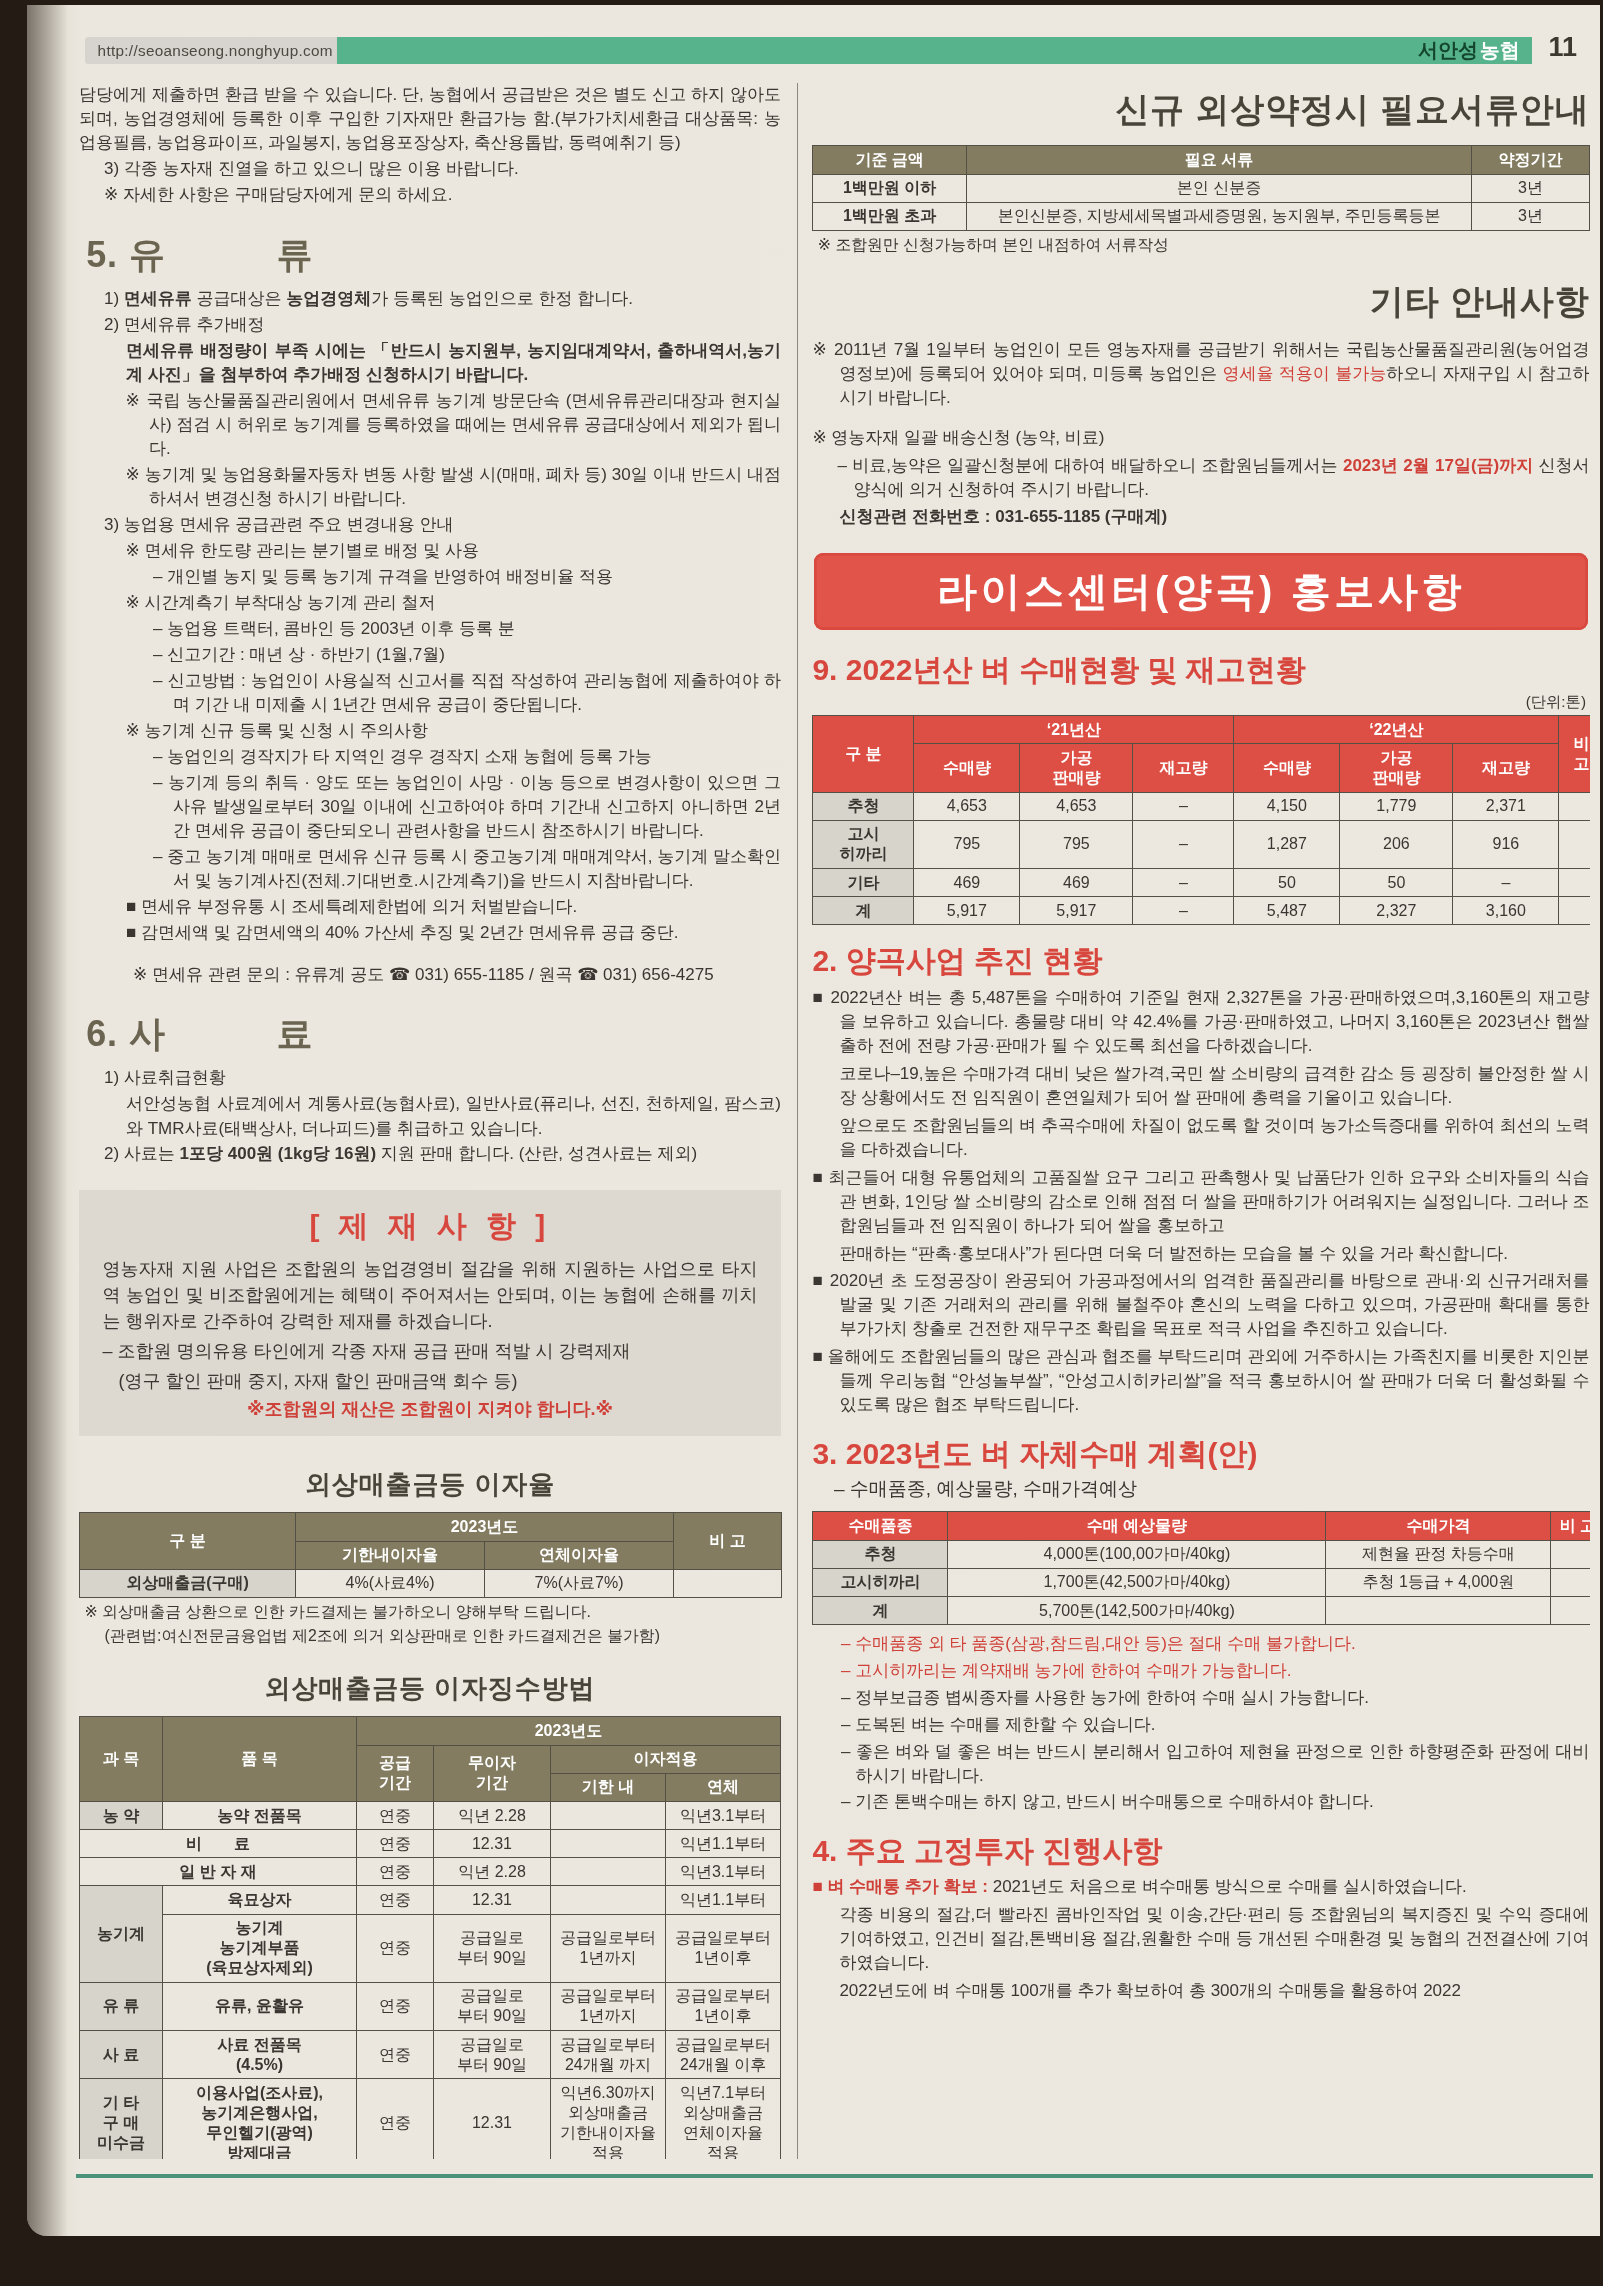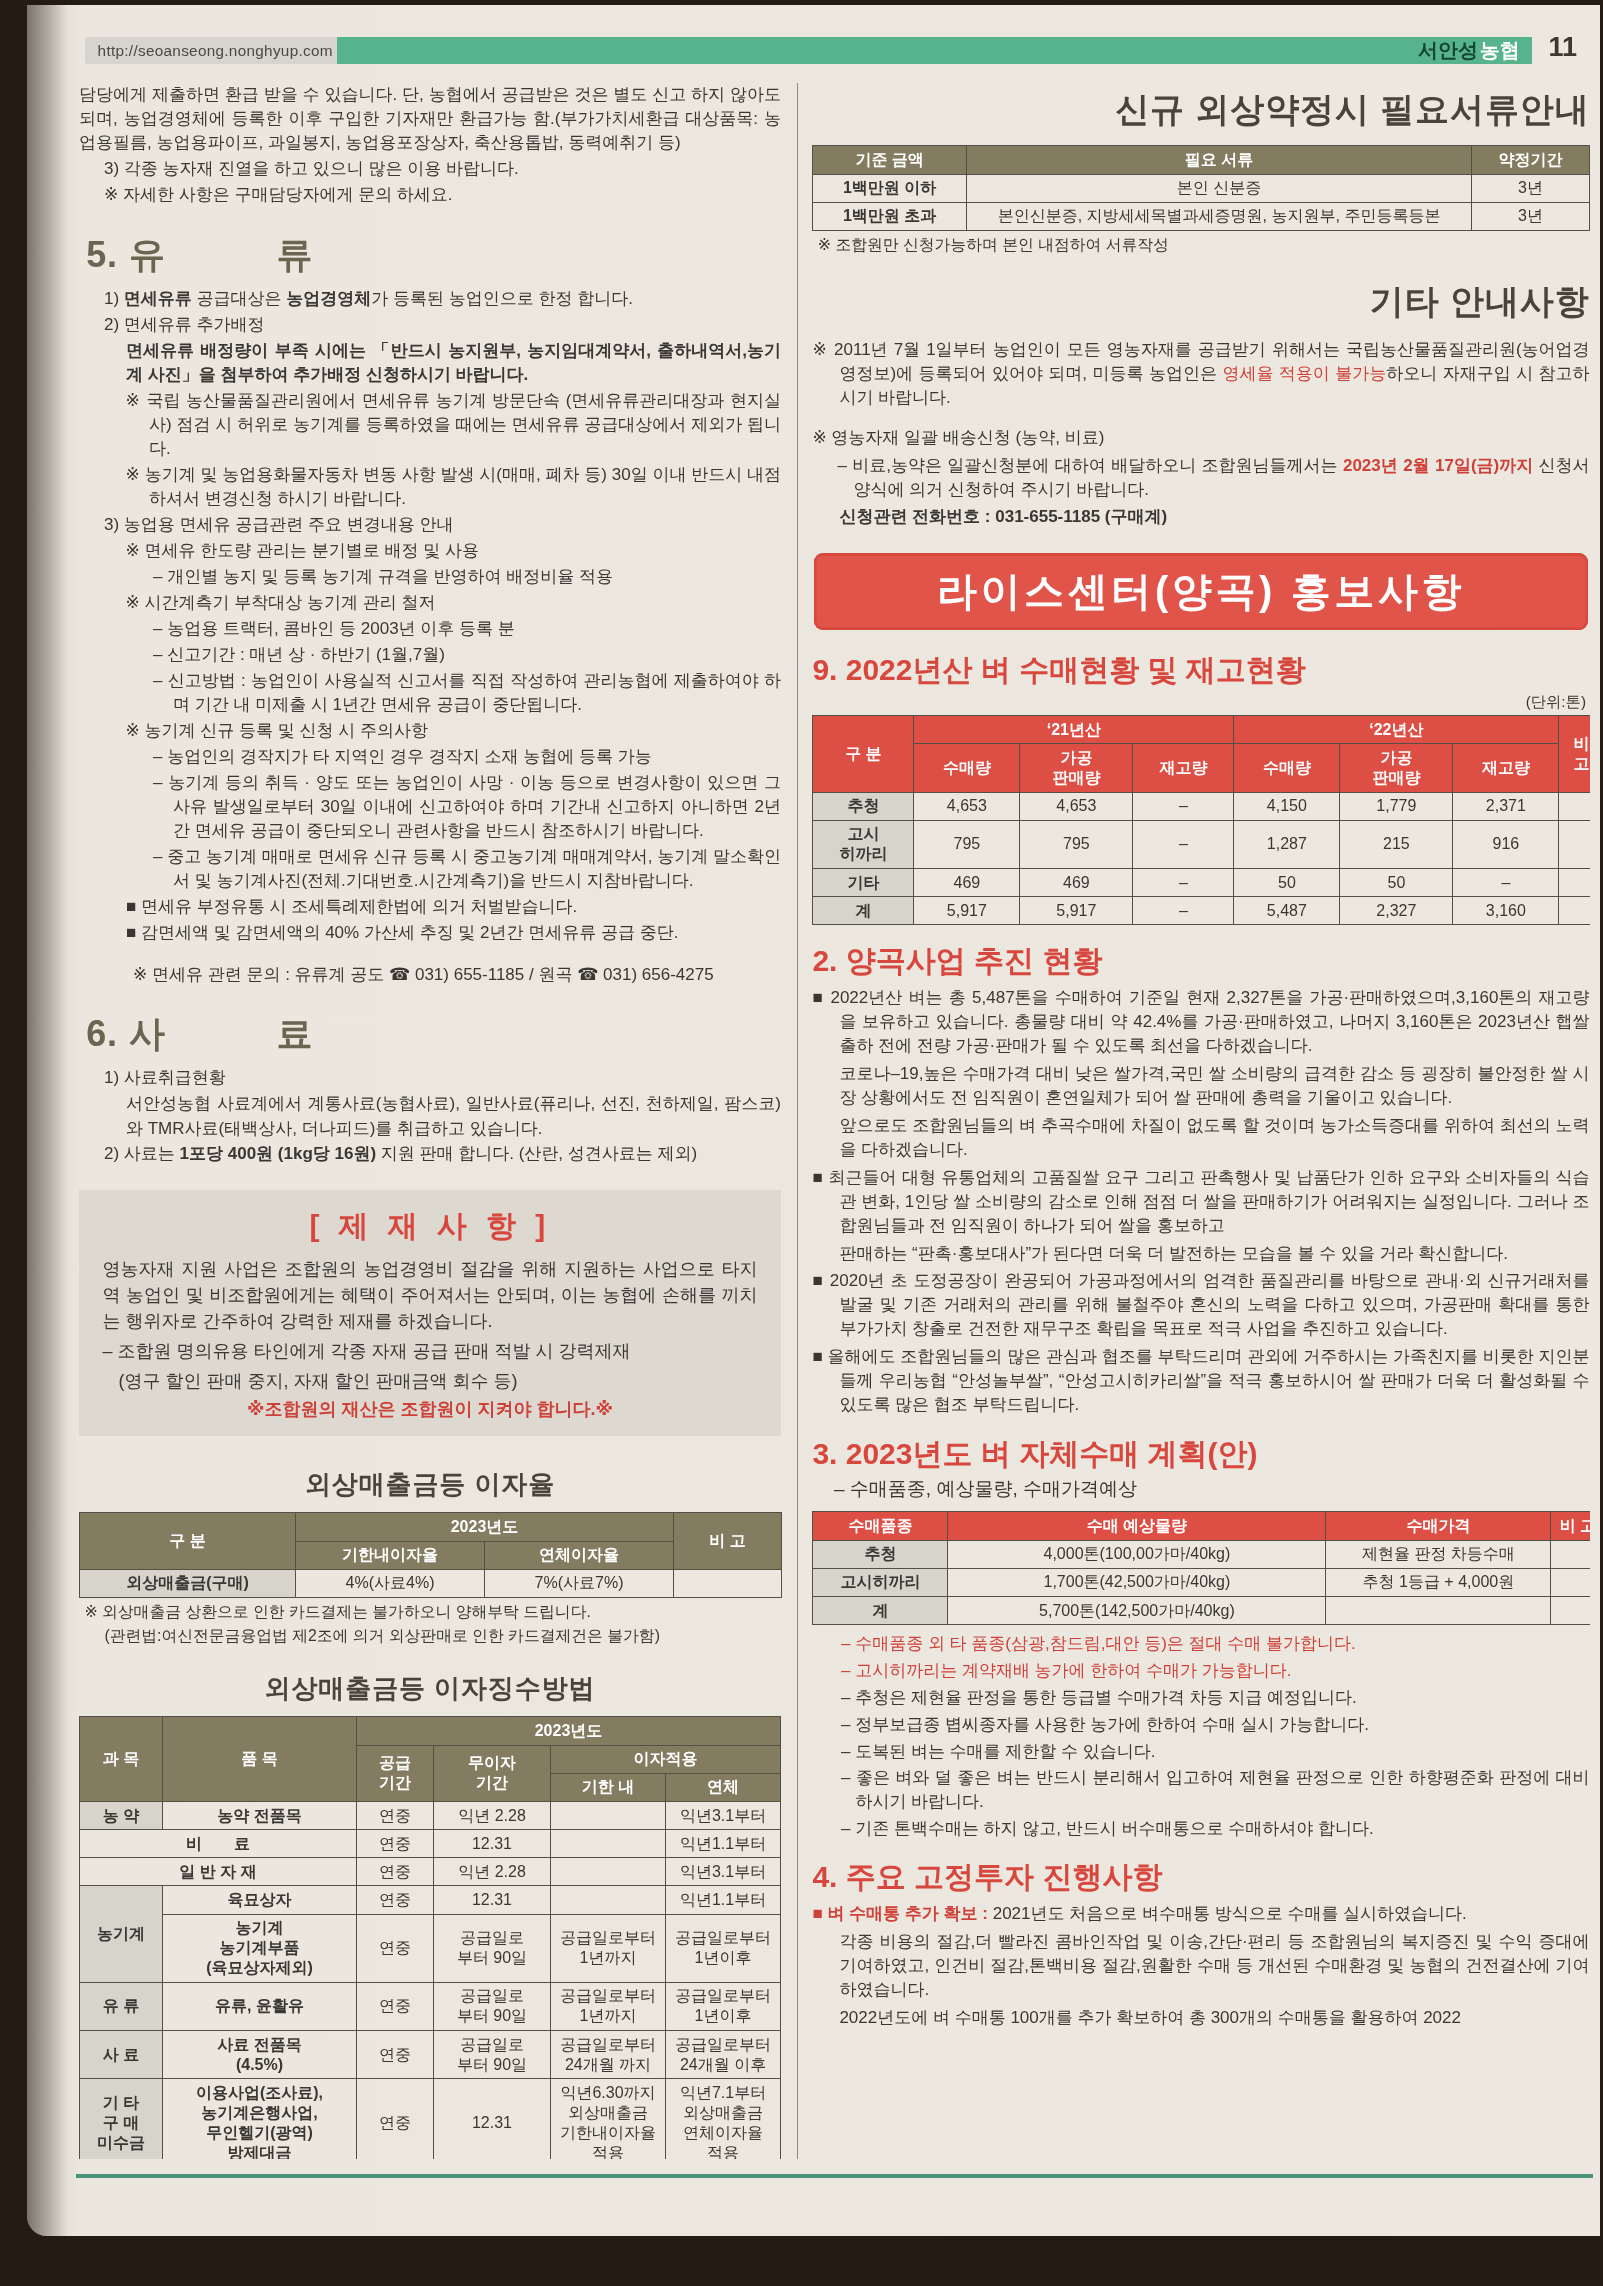--- a/index.html
+++ b/index.html
@@ -364,21 +364,21 @@
             <td class="rateNum">2,371</td>
             <td></td>
           </tr>
           <tr>
             <td class="gLabel">고시
 히까리</td>
             <td class="rateNum">795</td>
             <td class="rateNum">795</td>
             <td class="rateNum">–</td>
             <td class="rateNum">1,287</td>
-            <td class="rateNum">215</td>
+            <td class="rateNum">206</td>
             <td class="rateNum">916</td>
             <td></td>
           </tr>
           <tr>
             <td class="gLabel">기타</td>
             <td class="rateNum">469</td>
             <td class="rateNum">469</td>
             <td class="rateNum">–</td>
             <td class="rateNum">50</td>
             <td class="rateNum">50</td>
@@ -443,21 +443,20 @@
             <td class="gLabel">계</td>
             <td>5,700톤(142,500가마/40kg)</td>
             <td></td>
             <td></td>
           </tr>
         </tbody>
           </table>
         <div class="mt8">
           <div class="n3 redTxt">– 수매품종 외 타 품종(삼광,참드림,대안 등)은 절대 수매 불가합니다.</div>
           <div class="n3 redTxt">– 고시히까리는 계약재배 농가에 한하여 수매가 가능합니다.</div>
-          <div class="n3">– 추청은 제현율 판정을 통한 등급별 수매가격 차등 지급 예정입니다.</div>
           <div class="n3">– 정부보급종 볍씨종자를 사용한 농가에 한하여 수매 실시 가능합니다.</div>
           <div class="n3">– 도복된 벼는 수매를 제한할 수 있습니다.</div>
           <div class="n3">– 좋은 벼와 덜 좋은 벼는 반드시 분리해서 입고하여 제현율 판정으로 인한 하향평준화 판정에 대비하시기 바랍니다.</div>
           <div class="n3">– 기존 톤백수매는 하지 않고, 반드시 버수매통으로 수매하셔야 합니다.</div>
         </div>
       </div>
 
       <div>
         <h3 class="redSecTitle mt18">4. 주요 고정투자 진행사항</h3>
         <p class="p2m"><span class="s4lead">■ 벼 수매통 추가 확보 : </span><span>2021년도 처음으로 벼수매통 방식으로 수매를 실시하였습니다.</span></p>

